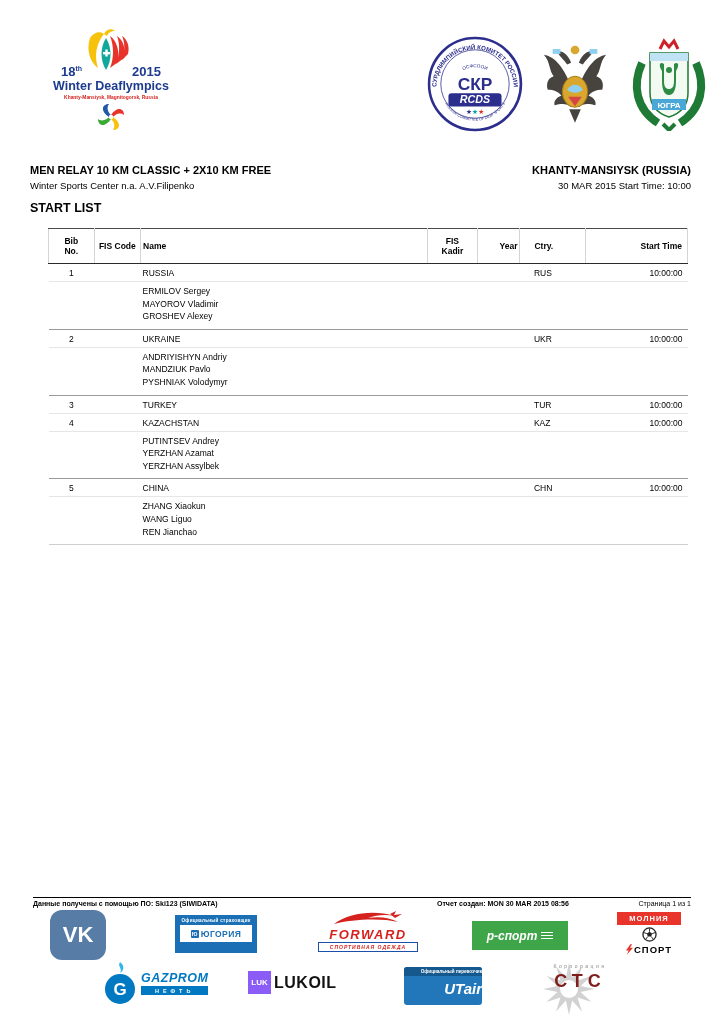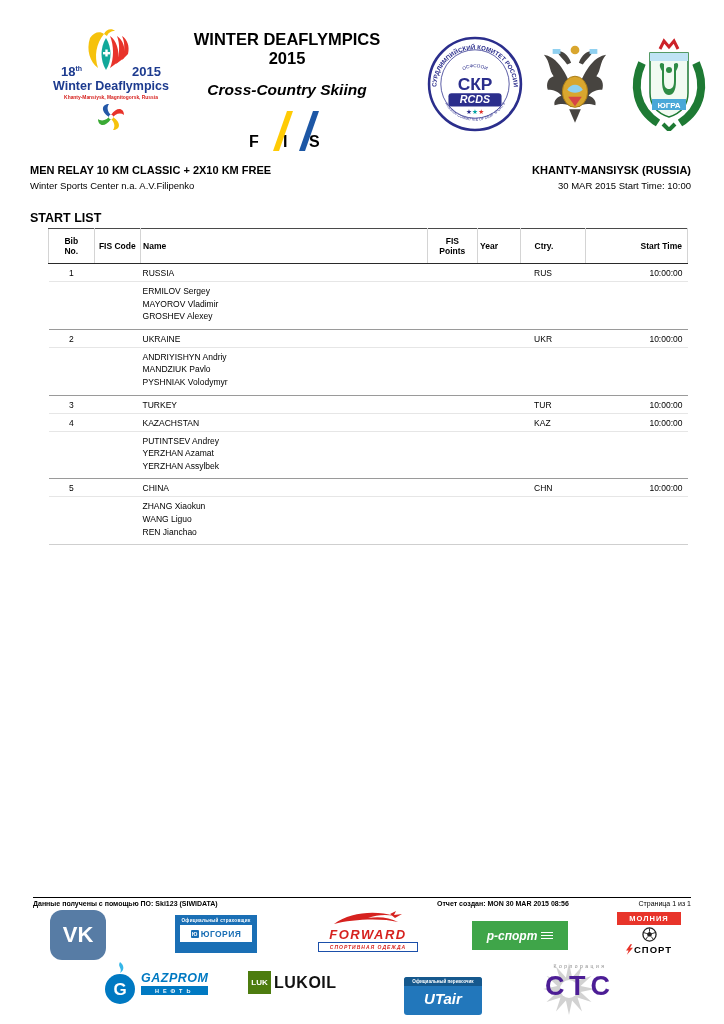--- a/index.html
+++ b/index.html
@@ -21,36 +21,36 @@
   .fis-logo{margin-top:8px;}
 
   .right-logos{position:absolute;left:426px;top:34px;width:286px;height:100px;
                display:flex;align-items:center;justify-content:space-between;}
 
   
   .event-info{position:absolute;left:30px;right:33px;top:164px;display:flex;justify-content:space-between;}
   .event-title,.event-location{font-size:11px;font-weight:bold;}
   .event-venue,.event-date{font-size:9.5px;margin-top:4px;}
   .event-right{text-align:right;}
-  .section-title{position:absolute;left:30px;top:211px;font-size:12.5px;font-weight:bold;}
+  .section-title{position:absolute;left:30px;top:201px;font-size:12.5px;font-weight:bold;}
 
   
   .start-table{position:absolute;left:48px;top:228px;width:640px;border-collapse:collapse;font-size:8.5px;}
   .start-table th{font-weight:bold;white-space:pre-line;vertical-align:middle;height:30px;padding:2px;
                   border-top:1px solid #4a4a4a;border-bottom:1px solid #2a2a2a;
                   border-left:1px solid #d4d4d4;border-right:1px solid #d4d4d4;}
   .team-row td{border-top:1px solid #9a9a9a;border-bottom:1px solid #e6e6e6;padding:4px 2px 3px;}
   .athletes-row td{padding:3px 2px 6px;border:none;}
   .start-table tbody tr:last-child td{border-bottom:1px solid #cfcfcf;}
   .athlete{line-height:12.6px;}
   .col-bib{width:44px;text-align:center;}
   .col-code{width:44px;text-align:center;}
   .col-name{width:310px;text-align:left;}
   .col-pts{width:48px;text-align:center;}
-  .col-year{width:40px;text-align:left;}
+  .col-year{width:40px;text-align:right;}
   .col-ctry{width:52px;text-align:left;padding-left:14px !important;}
   .col-time{width:102px;text-align:right;padding-right:5px !important;}
 
   
   .footer{position:absolute;left:0;top:897px;width:724px;height:127px;}
   .footer-rule{position:absolute;left:33px;right:33px;top:0;border-top:1px solid #000;}
   .footer-note-left{position:absolute;left:33px;top:3px;font-size:7px;font-weight:bold;}
   .footer-note-center{position:absolute;left:437px;top:3px;font-size:7px;font-weight:bold;}
   .footer-note-right{position:absolute;right:33px;top:3px;font-size:7px;}
 
@@ -75,31 +75,31 @@
   .molniya-box{background:#e8342a;color:#fff;font-size:7.5px;font-weight:bold;letter-spacing:1px;
                width:64px;margin:0 auto;padding:2px 0;}
   .molniya-ball{margin-top:2px;line-height:14px;}
   .sport-line{font-size:9.5px;font-weight:bold;letter-spacing:1px;display:flex;align-items:center;justify-content:center;gap:1px;}
 
   .gazprom-logo{left:103px;top:63px;display:flex;align-items:center;gap:4px;}
   .gazprom-word{color:#0079c2;font-size:12.5px;font-weight:bold;letter-spacing:0.5px;font-style:italic;}
   .gazprom-neft{background:#0079c2;color:#fff;font-size:5.5px;font-weight:bold;letter-spacing:4px;
                 text-align:center;padding:2px 0 1px;margin-top:1px;}
   .lukoil-logo{left:248px;top:74px;display:flex;align-items:center;gap:3px;}
-  .luk-box{width:23px;height:23px;background:#4d7c0f;color:#fff;font-weight:bold;font-size:8px;
+  .luk-box{width:23px;height:23px;background:#8b5cf6;color:#fff;font-weight:bold;font-size:8px;
            display:flex;align-items:center;justify-content:center;}
   .lukoil-word{font-size:16px;font-weight:900;color:#111;letter-spacing:0.5px;}
-  .utair-logo{left:404px;top:80px;width:78px;height:38px;background:#2277bb;border-radius:3px;
-              overflow:hidden;text-align:center;}
+  .utair-logo{left:404px;top:70px;width:78px;height:38px;background:#2277bb;border-radius:3px;
+              overflow:hidden;text-align:right;}
   .utair-top{background:#15588d;color:#fff;font-size:4.6px;font-weight:bold;padding:2px 0;}
   .utair-word{color:#fff;font-style:italic;font-weight:bold;font-size:15px;line-height:26px;}
   .cts-logo{left:536px;top:61px;width:88px;height:56px;text-align:center;}
   .cts-burst{position:absolute;left:6px;top:4px;z-index:0;}
   .cts-top{position:relative;z-index:1;font-size:5px;color:#8a8a8a;letter-spacing:2.5px;margin-top:5px;}
-  .cts-word{position:relative;z-index:1;font-size:27px;font-weight:bold;color:#4c1d95;letter-spacing:5px;margin-top:2px;}
+  .cts-word{position:relative;z-index:1;font-size:18px;font-weight:bold;color:#7f1d1d;letter-spacing:5px;margin-top:2px;}
 </style>
 </head>
 <body>
 
 <div class="page">
 
   <div class="dl-logo">
     <div class="dl-top">
       <span class="dl-num"><span>18</span><sup>th</sup></span>
       <svg width="46" height="52" viewBox="0 0 46 52">
@@ -122,33 +122,20 @@
           <path d="M0,-2 C6,-11 13,-9 13,-2 C9,-5 4,-3 0,2 Z" fill="#e8332a"></path>
           <path d="M0,-2 C6,-11 13,-9 13,-2 C9,-5 4,-3 0,2 Z" fill="#f6c20c" transform="rotate(90)"></path>
           <path d="M0,-2 C6,-11 13,-9 13,-2 C9,-5 4,-3 0,2 Z" fill="#3aaa35" transform="rotate(180)"></path>
           <path d="M0,-2 C6,-11 13,-9 13,-2 C9,-5 4,-3 0,2 Z" fill="#2458a8" transform="rotate(270)"></path>
           <circle cx="0" cy="0" r="2.2" fill="#fff"></circle>
         </g>
       </svg>
     </div>
   </div>
 
-  <div class="title-block">
-    <h1 class="page-title">WINTER DEAFLYMPICS 2015</h1>
-    <h2 class="page-subtitle">Cross-Country Skiing</h2>
-    <div class="fis-logo">
-      <svg width="88" height="46" viewBox="0 0 88 46">
-        <text x="6" y="40" font-size="16" font-weight="bold" fill="#000">F</text>
-        <text x="40" y="40" font-size="16" font-weight="bold" fill="#000">I</text>
-        <text x="66" y="40" font-size="16" font-weight="bold" fill="#000">S</text>
-        <polygon points="30,44 44,4 50,4 36,44" fill="#ffcb05"></polygon>
-        <polygon points="56,44 70,4 76,4 62,44" fill="#1d57a5"></polygon>
-      </svg>
-    </div>
-  </div>
 
   <div class="right-logos">
 
     <svg width="98" height="98" viewBox="0 0 96 96">
       <defs>
         <path id="arcTop" d="M 10,52 A 38,38 0 0 1 86,52"></path>
         <path id="arcInner" d="M 26,46 A 24,24 0 0 1 70,46"></path>
         <path id="arcBottom" d="M 14,50 A 34,34 0 0 0 82,50"></path>
       </defs>
       <circle cx="48" cy="48" r="45" fill="#fff" stroke="#2b2e8c" stroke-width="2.5"></circle>
@@ -214,21 +201,21 @@
   <div class="section-title">START LIST</div>
 
   <table class="start-table">
     <thead>
       <tr>
         <th class="col-bib">Bib
 No.</th>
         <th class="col-code">FIS Code</th>
         <th class="col-name">Name</th>
         <th class="col-pts">FIS
-Points</th>
+Kadir</th>
         <th class="col-year">Year</th>
         <th class="col-ctry">Ctry.</th>
         <th class="col-time">Start Time</th>
       </tr>
     </thead>
     <tbody id="start-list-body">
     <tr class="team-row">
       <td class="col-bib t-bib">1</td>
       <td class="col-code t-code"></td>
       <td class="col-name t-name">RUSSIA</td>

